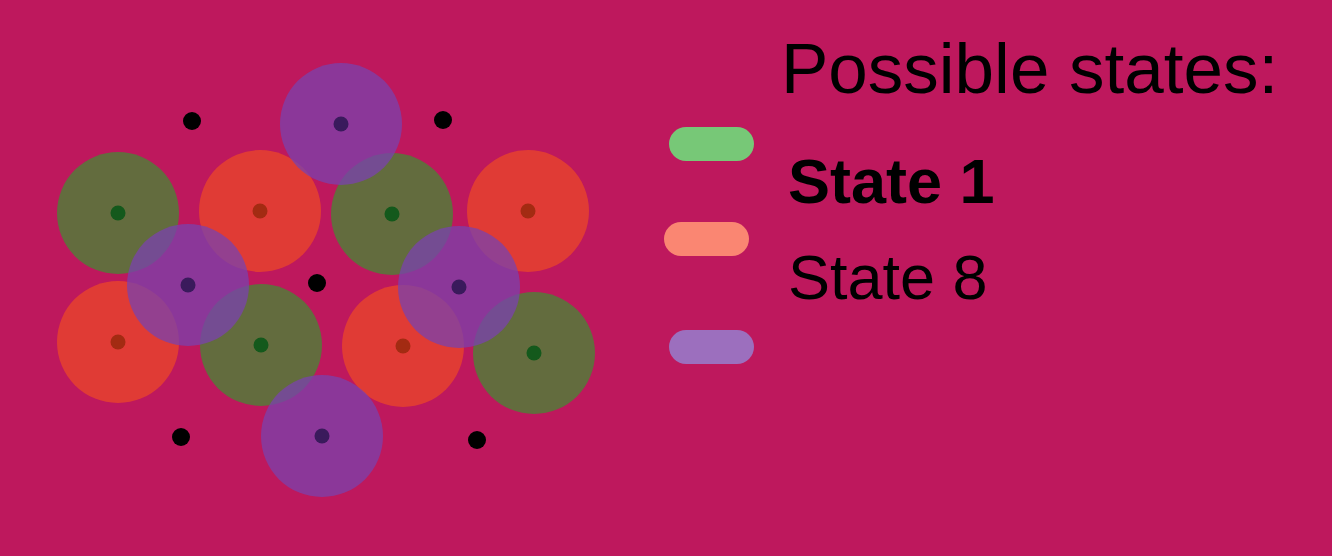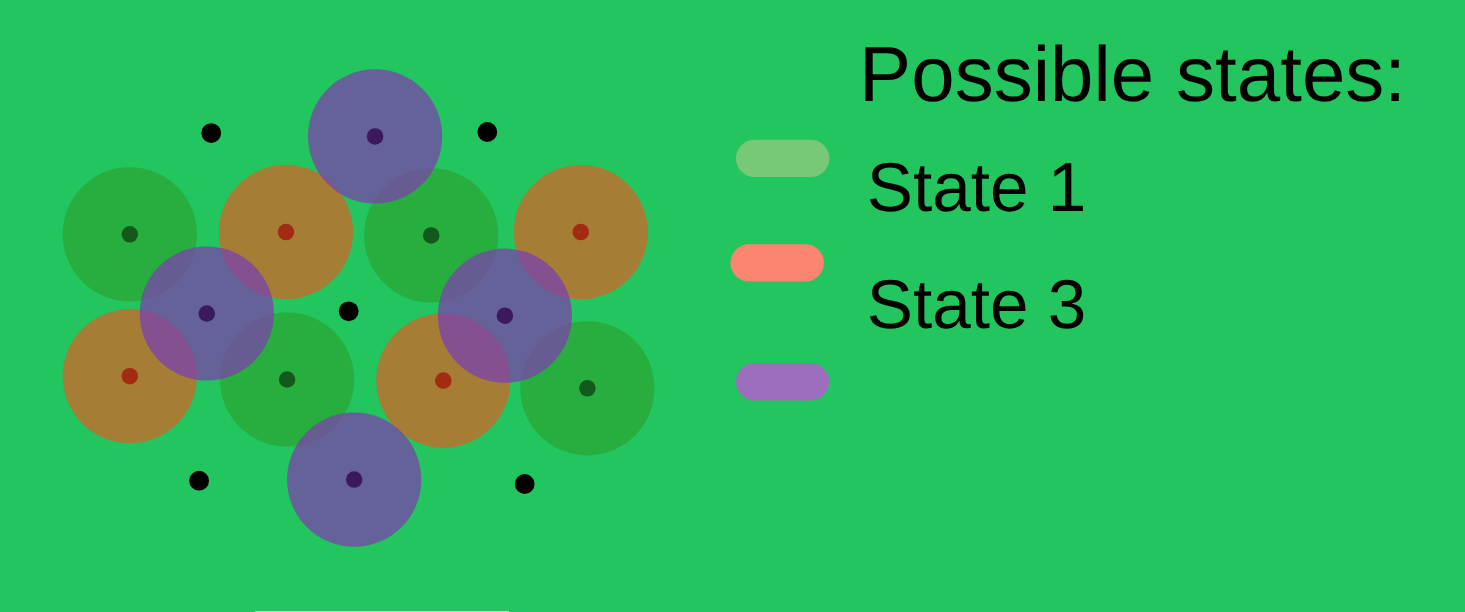--- a/index.html
+++ b/index.html
@@ -1,38 +1,38 @@
 <!DOCTYPE html>
 <html><head>
 <meta charset="utf-8">
 <style>
   html, body { margin: 0; padding: 0; background: #ffffff; }
   .stage {
     position: relative;
     width: 1332px;
     height: 556px;
-    background: #22c55e;
+    background: #be185d;
     overflow: hidden;
     font-family: "Liberation Sans", sans-serif;
   }
   #lattice { position: absolute; left: 0; top: 0; }
   .legend { position: absolute; left: 0; top: 0; width: 1332px; height: 556px; pointer-events: none; }
   .legend-title {
     position: absolute; left: 781px; top: 33px;
     font-size: 71px; line-height: 1.0; color: #000000; white-space: nowrap;
   }
   .legend-label {
     position: absolute; left: 788px;
     font-size: 63px; line-height: 1.0; color: #000000; white-space: nowrap;
   }
   .legend-swatch {
     position: absolute; left: 669px;
     width: 85px; height: 34px; border-radius: 17px;
   }
-  #label-state1 { top: 140px; }
+  #label-state1 { top: 150px; font-weight: bold; }
   #label-state2 { top: 246px; }
   #label-state3 { top: 343px; }
   #swatch-state1 { top: 127px; }
   #swatch-state2 { top: 222px; left: 664px; }
   #swatch-state3 { top: 330px; }
 </style>
 </head>
 <body>
 
 <div class="stage">
@@ -68,17 +68,17 @@
       <circle cx="477" cy="440" r="9" fill="#000000"></circle>
     </svg>
 
   <div class="legend">
     <div class="legend-title">Possible states:</div>
 
     <span class="legend-swatch" id="swatch-state1" style="background: rgb(119, 200, 119);"></span>
     <div class="legend-label" id="label-state1">State 1</div>
 
     <span class="legend-swatch" id="swatch-state2" style="background: rgb(250, 134, 114);"></span>
-    <div class="legend-label" id="label-state2">State 3</div>
+    <div class="legend-label" id="label-state2">State 8</div>
 
     <span class="legend-swatch" id="swatch-state3" style="background: rgb(156, 111, 190);"></span>
   </div>
 </div>
 
 </body></html>

